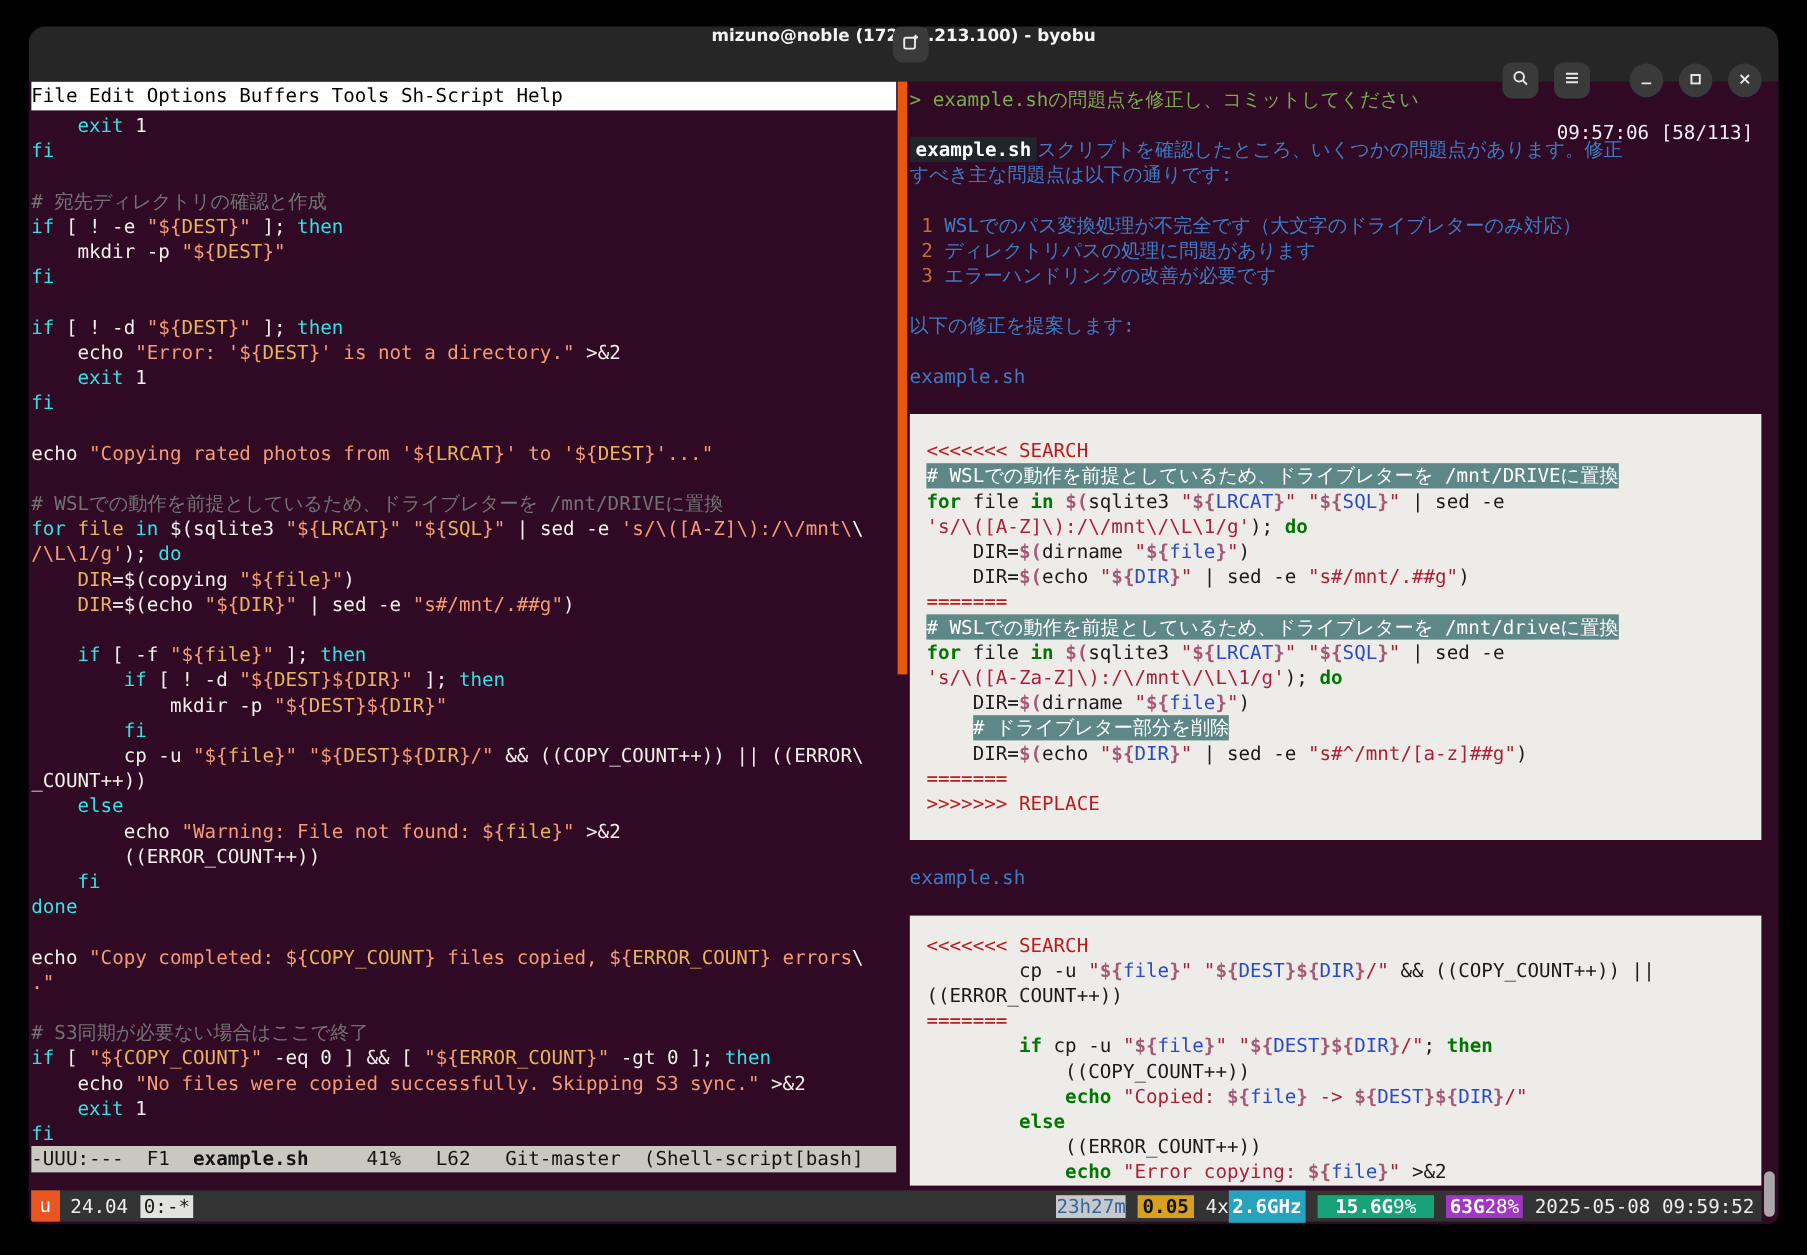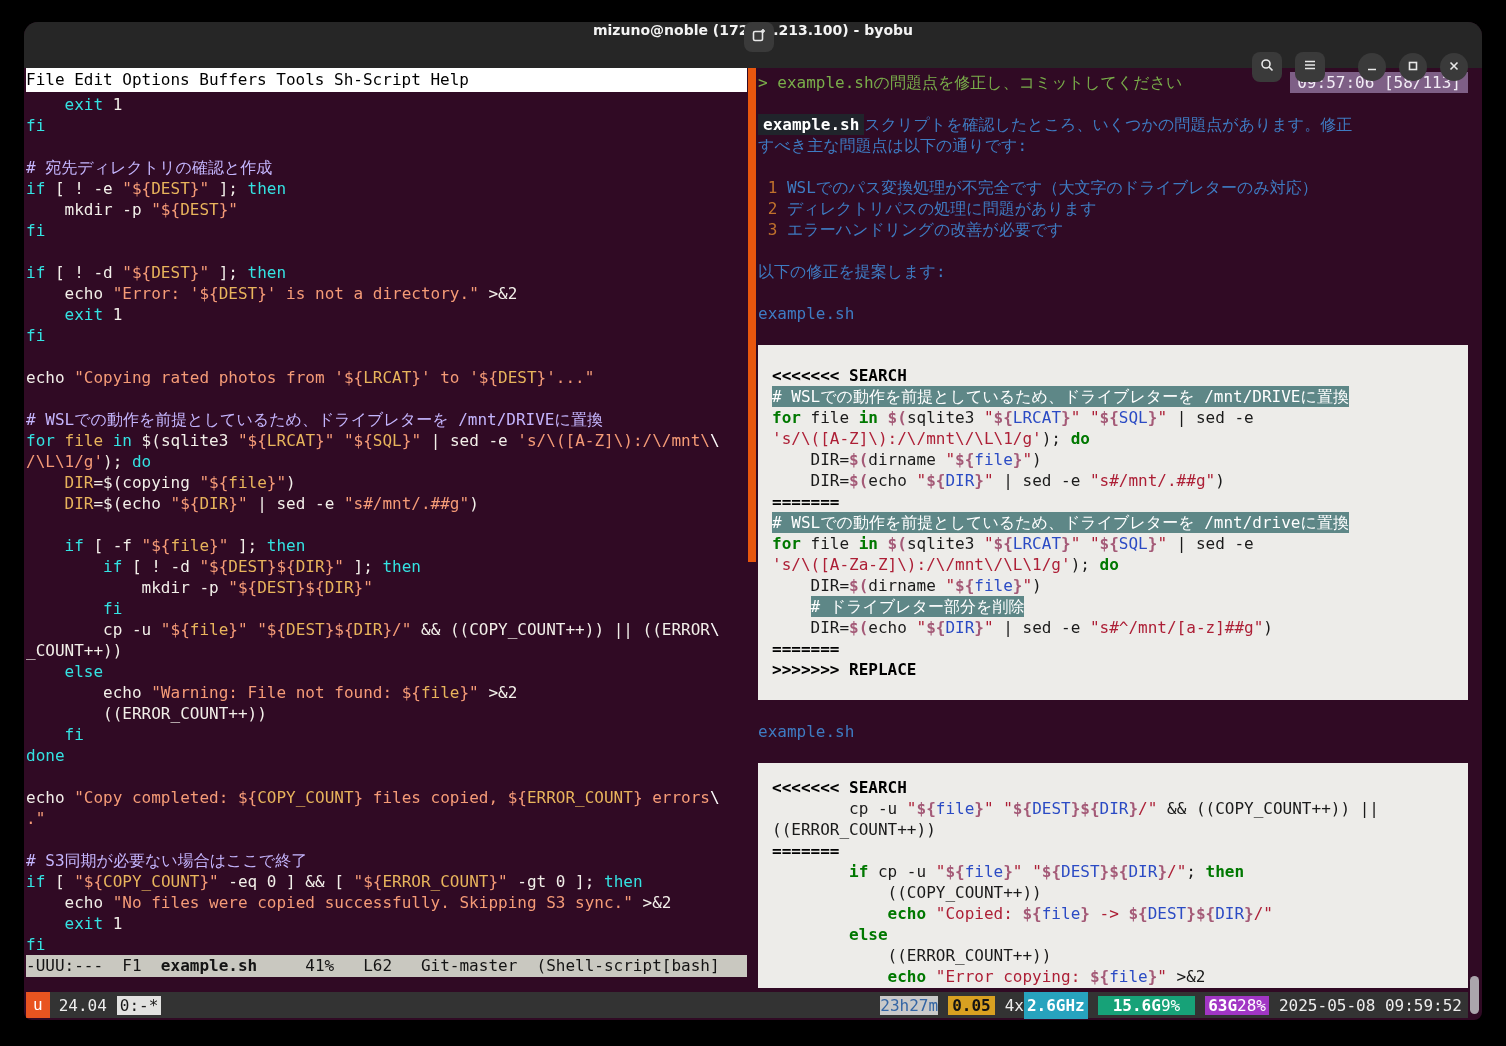--- a/index.html
+++ b/index.html
@@ -24,37 +24,37 @@
   .content{position:absolute;left:0;top:46px;width:1458px;height:952px;}
   .cl{display:flex;height:21px;line-height:21px;font-size:16px;}
   .cl span{white-space:pre;}
   
   .emacs-pane{position:absolute;left:2px;top:0;width:721px;height:910px;overflow:hidden;}
   .menubar{height:24px;background:#ffffff;color:#000;display:flex;align-items:center;
            font-size:16px;line-height:24px;}
   .menu-item{white-space:pre;margin-right:9.6px;}
   .emacs-code{margin-top:2px;}
   .t-kw{color:#34E2E2;} .t-pl{color:#F2EFE9;} .t-str{color:#F59B77;}
-  .t-var{color:#E8B45C;} .t-com{color:#c4b5fd;} .t-wrap{color:#FFFFFF;}
+  .t-var{color:#E8B45C;} .t-com{color:#737373;} .t-wrap{color:#FFFFFF;}
   .modeline{height:22px;background:#C9C8C0;overflow:hidden;}
   .modeline .cl{height:22px;line-height:22px;}
   .t-ml{color:#141414;} .t-mlb{color:#141414;font-weight:bold;}
   
   .divider{position:absolute;left:724px;top:0;width:8px;height:494px;background:#E8570E;}
   
   .right-pane{position:absolute;left:734px;top:0;width:710px;height:924px;
               overflow:hidden;padding-top:4px;box-sizing:border-box;}
   .t-g{color:#79AD4A;} .t-b{color:#3E7BC2;} .t-num{color:#C0712C;}
-  .t-chip{background:#7E5F86;color:#F2ECF5;padding:0 7px;}
+  .t-chip{background:#7E5F86;color:#F2ECF5;padding:0 7px;margin-top:28px;}
   .t-codechip{background:#20242B;color:#ffffff;font-weight:bold;padding:0 5px;}
   .cl-right{margin-left:auto;display:flex;}
   .gap21{height:21px;}
   .diffbox{background:#EDECE9;padding:20px 14px;}
   .diffbox2{background:#EDECE9;padding:14px 14px 0 14px;height:211px;overflow:hidden;}
-  .t-mk{color:#000000;font-weight:bold;} .t-p{color:#1A1A1A;}
+  .t-mk{color:#b91c1c;} .t-p{color:#1A1A1A;}
   .t-k{color:#007800;font-weight:bold;} .t-s{color:#AD1F36;}
   .t-i{color:#A45A77;font-weight:bold;} .t-v{color:#2B4BC4;}
   .t-hl{background:#5E8787;color:#FFFFFF;}
   
   .statusbar{position:absolute;left:2px;top:924px;width:1442px;height:26px;background:#333333;
              display:flex;align-items:center;font-size:16px;color:#EDEDED;}
   .sb-logo{background:#E95420;color:#fff;padding:0 7px;height:26px;line-height:26px;}
   .sb-ver{margin:0 10px 0 9px;}
   .sb-sess{background:#E2E2E0;color:#1a1a1a;padding:0 3px;}
   .sb-right{margin-left:auto;display:flex;align-items:center;margin-right:6px;}

